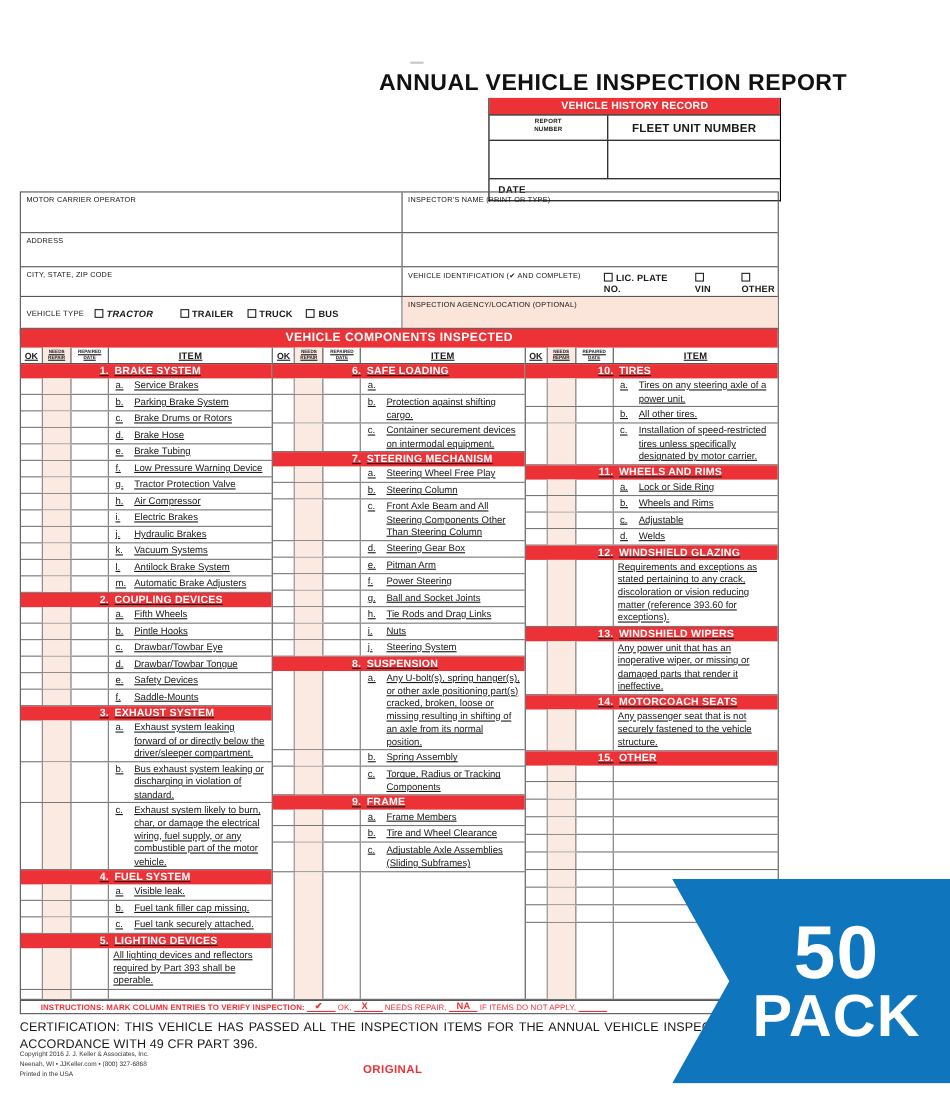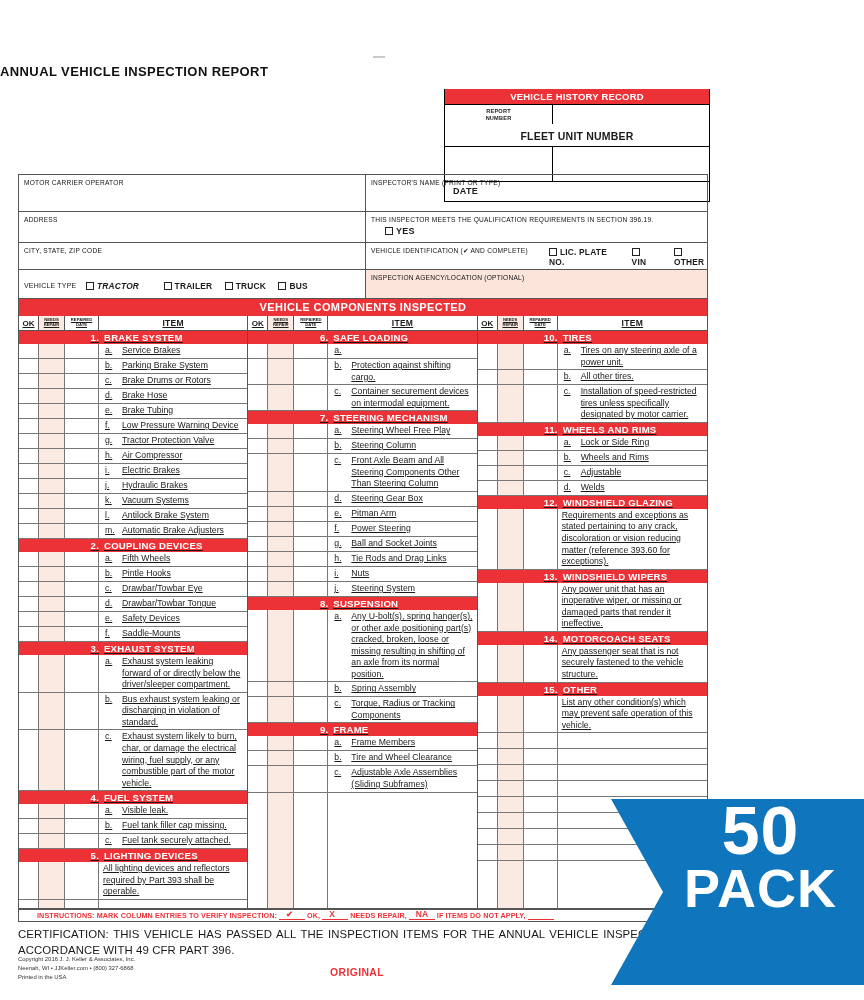--- a/index.html
+++ b/index.html
@@ -12,36 +12,37 @@
     position:relative;
   }
   .page{position:absolute;left:0;top:0;width:864px;height:1000px;}
 
   
   .title-dash{
     position:absolute;left:373px;top:56px;width:12px;height:2px;background:#c9c9c9;
   }
   .doc-title{
     position:absolute;left:0;top:64px;width:730px;
-    text-align:left;
-    font-size:13px;font-weight:bold;letter-spacing:.4px;
+    text-align:right;
+    font-size:21px;font-weight:bold;letter-spacing:.4px;
     color:#111;
+    padding-left:40px;
   }
 
   
   .vhr{
     position:absolute;left:444px;top:89px;width:264px;
     border:1px solid #000;border-top:none;
   }
   .vhr-head{
     background:#ED3237;color:#fff;text-align:center;
     font-size:9.5px;font-weight:bold;letter-spacing:.2px;
     padding:2px 0 2px;
   }
-  .vhr-row{display:flex;border-top:1px solid #000;flex-direction:column;}
+  .vhr-row{display:flex;border-top:1px solid #000;}
   .vhr-c1{width:108px;border-right:1px solid #000;box-sizing:border-box;}
   .vhr-c2{flex:1;}
   .vhr-lbl{
     text-align:center;font-size:5.6px;font-weight:bold;line-height:1.25;
     padding:3px 2px 2px;letter-spacing:.2px;
   }
   .vhr-lbl2{
     text-align:center;font-size:10.5px;font-weight:bold;
     padding:6px 2px 4px;letter-spacing:.2px;
   }
@@ -118,21 +119,21 @@
   
   .instr{
     position:absolute;left:18px;top:909px;width:690px;height:13px;
     border:1px solid #555;box-sizing:border-box;background:#fff;
     font-size:7.2px;color:#ED3237;letter-spacing:.1px;
     display:flex;align-items:center;padding-left:18px;white-space:nowrap;
     font-weight:bold;
   }
   .instr .u{display:inline-block;border-bottom:1px solid #ED3237;width:26px;margin:0 2px;position:relative;height:8px;}
   .instr .mark{position:absolute;left:7px;top:-2px;font-size:8.5px;font-weight:bold;color:#ED3237;}
-  .instr .plain{color:#ED3237;font-weight:bold;}
+  .instr .plain{color:#ED3237;font-weight:normal;}
 
   
   .cert{
     position:absolute;left:18px;top:926px;width:672px;
     font-size:11.4px;line-height:1.42;letter-spacing:.1px;color:#1a1a1a;
     text-align:justify;
   }
   .copy{
     position:absolute;left:18px;top:955px;
     font-size:5.9px;line-height:1.5;color:#333;
@@ -141,21 +142,21 @@
     position:absolute;left:330px;top:967px;
     font-size:10.4px;font-weight:bold;color:#ED3237;letter-spacing:.4px;
   }
 
   
   .ribbon{
     position:absolute;left:611px;top:799px;width:253px;height:186px;
     background:#0f75BC;
     clip-path:polygon(0% 0%, 253px 0%, 253px 186px, 0% 186px, 52px 93px);
     color:#fff;
-    display:flex;flex-direction:column;align-items:center;justify-content:flex-start;
+    display:flex;flex-direction:column;align-items:center;justify-content:center;
     font-weight:bold;line-height:.94;
     padding-left:46px;box-sizing:border-box;
   }
   .ribbon .n{font-size:68px;letter-spacing:1px;}
   .ribbon .p{font-size:54px;letter-spacing:1px;}
 </style>
 </head>
 <body>
 
 <div class="page">
@@ -190,26 +191,20 @@
         <div class="cap">MOTOR CARRIER OPERATOR</div>
       </div>
       <div class="info-right cell h-36">
         <div class="cap">INSPECTOR'S NAME (PRINT OR TYPE)</div>
       </div>
     </div>
 
     <div class="info-row">
       <div class="info-left cell h-30">
         <div class="cap">ADDRESS</div>
-      </div>
-      <div class="info-right cell h-30">
-        <div class="cap">THIS INSPECTOR MEETS THE QUALIFICATION REQUIREMENTS IN SECTION 396.19.</div>
-        <div class="optline" style="padding-left:14px;">
-          <span class="chk"></span><span>YES</span>
-        </div>
       </div>
     </div>
 
     <div class="info-row">
       <div class="info-left cell h-26">
         <div class="cap">CITY, STATE, ZIP CODE</div>
       </div>
       <div class="info-right cell h-26">
         <div style="display:flex;align-items:flex-start;gap:12px;">
           <span class="cap">VEHICLE IDENTIFICATION (✔ AND COMPLETE)</span>
@@ -951,25 +946,20 @@
             </div>
           </div>
           <div class="sect">
             <span class="num">15.</span>
             <span class="nm">OTHER</span>
           </div>
           <div class="row">
             <div class="bx bx-ok"></div>
             <div class="bx bx-nr"></div>
             <div class="bx bx-rd"></div>
-            <div class="bx bx-item">
-              <div class="itm noltr">
-                <span class="txt">List any other condition(s) which may prevent safe operation of this vehicle.</span>
-              </div>
-            </div>
           </div>
           <div class="row" style="min-height: 15px;">
             <div class="bx bx-ok"></div>
             <div class="bx bx-nr"></div>
             <div class="bx bx-rd"></div>
             <div class="bx bx-item"></div>
           </div>
           <div class="row" style="min-height: 15px;">
             <div class="bx bx-ok"></div>
             <div class="bx bx-nr"></div>

